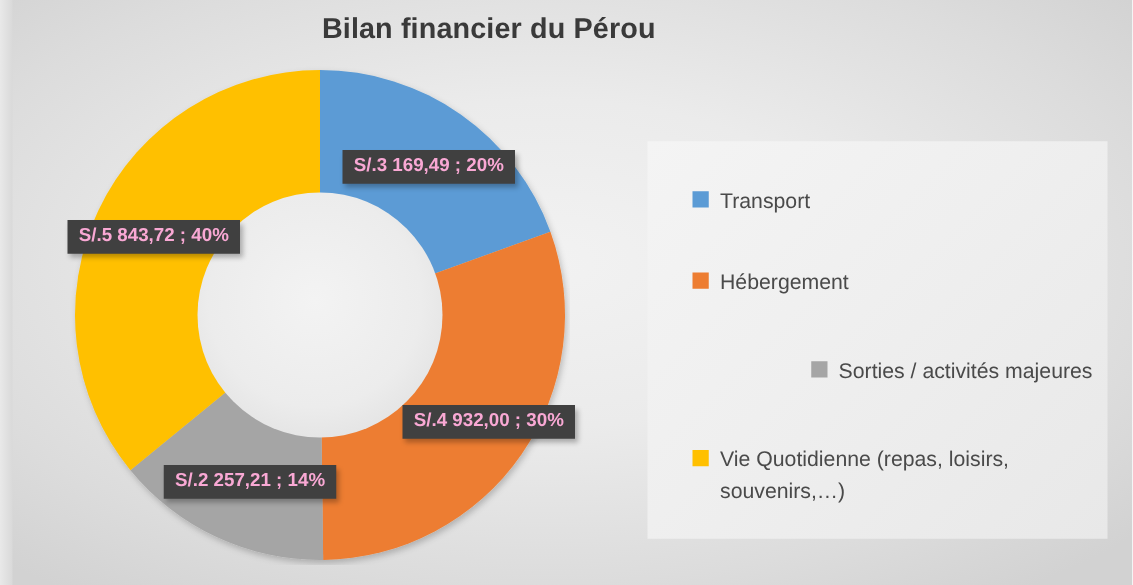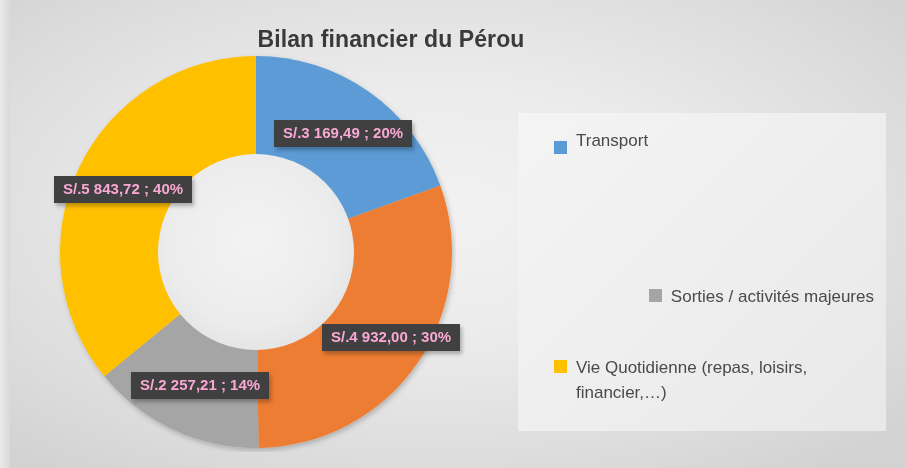--- a/index.html
+++ b/index.html
@@ -34,21 +34,20 @@
   #chart-title {
     position: absolute;
     left: 0;
     top: 9px;
     width: 782px;
     text-align: center;
     font-size: 23px;
     font-weight: bold;
     color: #3a3a3a;
     letter-spacing: 0.1px;
-    margin-top: 17px;
   }
 
   
   #donut-area {
     position: absolute;
     left: 56px;
     top: 52px;
     width: 400px;
     height: 400px;
   }
@@ -86,21 +85,21 @@
     height: 318px;
     background: linear-gradient(135deg, #f4f4f4 0%, #efefef 45%, #e8e8e8 100%);
   }
   .legend-item {
     position: absolute;
     left: 36px;
     display: flex;
     align-items: flex-start;
     width: 320px;
   }
-  #legend-item-0 { top: 16px; align-items: flex-end; }
+  #legend-item-0 { top: 36px; }
   #legend-item-1 { top: 101px; }
   #legend-item-2 { top: 172px; justify-content: flex-end; }
   #legend-item-3 { top: 243px; }
 
   .legend-marker {
     flex: 0 0 auto;
     width: 13px;
     height: 13px;
     margin-top: 4px;
     margin-right: 9px;
@@ -146,25 +145,29 @@
   <div class="data-label" id="label-2">S/.2 257,21 ; 14%</div>
   <div class="data-label" id="label-3">S/.5 843,72 ; 40%</div>
 
   <div id="legend">
 
     <div class="legend-item" id="legend-item-0">
       <span class="legend-marker" id="legend-marker-0" style="background: rgb(91, 155, 213);"></span>
       <span class="legend-label">Transport</span>
     </div>
 
+    <div class="legend-item" id="legend-item-1">
+      <span class="legend-marker" id="legend-marker-1" style="background: rgb(237, 125, 49);"></span>
+      <span class="legend-label">Hébergement</span>
+    </div>
 
     <div class="legend-item" id="legend-item-2">
       <span class="legend-marker" id="legend-marker-2" style="background: rgb(165, 165, 165);"></span>
       <span class="legend-label">Sorties / activités majeures</span>
     </div>
 
     <div class="legend-item" id="legend-item-3">
       <span class="legend-marker" id="legend-marker-3" style="background: rgb(255, 192, 0);"></span>
-      <span class="legend-label">Vie Quotidienne (repas, loisirs, financier,…)</span>
+      <span class="legend-label">Vie Quotidienne (repas, loisirs, souvenirs,…)</span>
     </div>
 
   </div>
 </div>
 
 </body></html>

